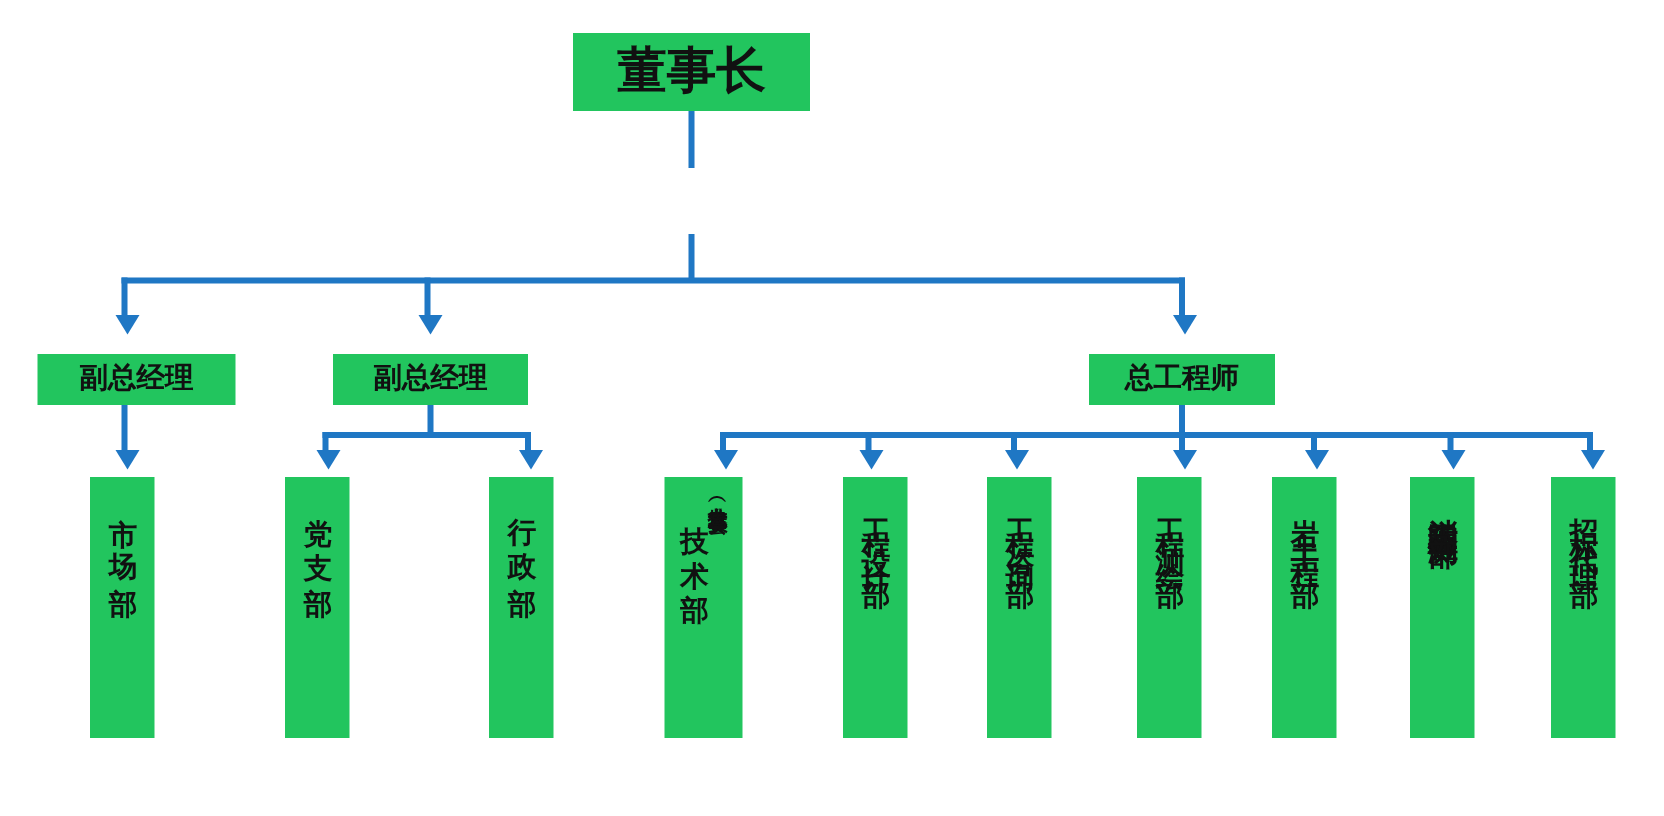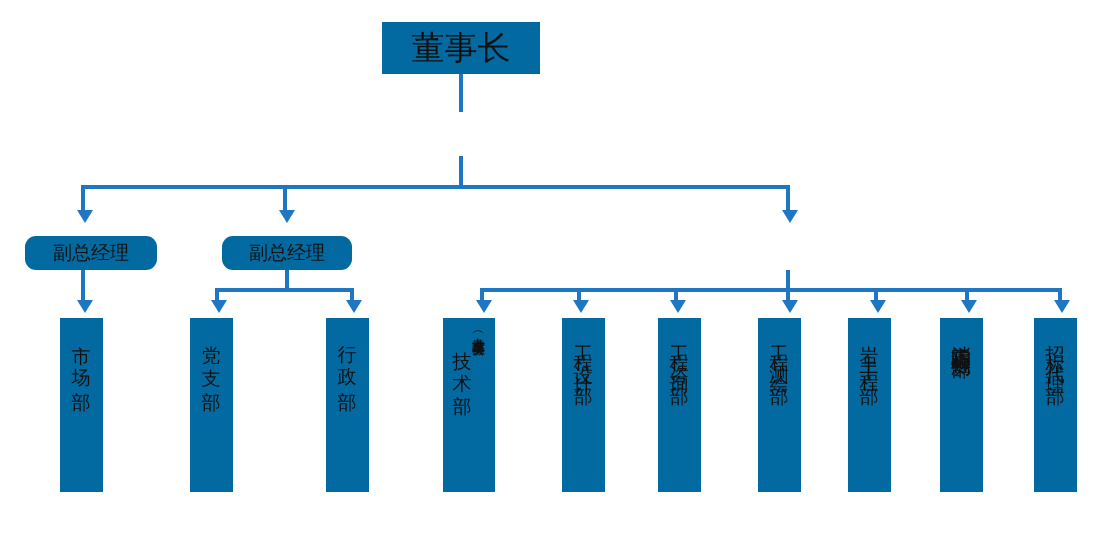--- a/index.html
+++ b/index.html
@@ -1,28 +1,28 @@
 <!DOCTYPE html>
 <html><head>
 <meta charset="utf-8">
 <style>
   html,body{margin:0;padding:0;background:#ffffff;}
   body{width:1109px;height:544px;overflow:hidden;
        font-family:"Liberation Serif","DejaVu Serif",serif;color:#111;}
   #chart{position:relative;width:1109px;height:544px;}
 
-  .box{position:absolute;background:#0369a1;display:flex;
+  .box{position:absolute;background:#22c55e;display:flex;
        align-items:center;justify-content:center;box-sizing:border-box;
-       color:#111;line-height:1.05;}
+       color:#111;line-height:1.05;font-weight:bold;}
 
   
   .h-box{white-space:nowrap;}
   .b-chairman{left:382px;top:22px;width:158px;height:52px;font-size:33px;}
   .b-gm{left:404px;top:112px;width:114px;height:44px;font-size:25px;}
-  .b-dep{height:34px;font-size:19px;border-radius:11px;}
+  .b-dep{height:34px;font-size:19px;}
   .b-dep1{left:25px;top:236px;width:132px;}
   .b-dep2{left:222px;top:236px;width:130px;}
   .b-chief{left:726px;top:236px;width:124px;height:34px;font-size:19px;}
 
   
   .v-box{top:318px;height:174px;flex-direction:row;align-items:flex-start;
          justify-content:center;padding-top:12px;}
   .v-text{writing-mode:vertical-rl;text-orientation:upright;
           font-size:19px;letter-spacing:23px;line-height:1;}
   .v-text.tight{letter-spacing:2px;font-size:20px;}
@@ -63,20 +63,21 @@
   <div class="arrow" style="left:77px;top:210px;"></div>
 
   <div class="ln vline" style="left:283px;top:185px;height:27px;"></div>
   <div class="arrow" style="left:279px;top:210px;"></div>
 
   <div class="ln vline" style="left:786px;top:185px;height:27px;"></div>
   <div class="arrow" style="left:782px;top:210px;"></div>
 
   <div class="box h-box b-dep b-dep1">副总经理</div>
   <div class="box h-box b-dep b-dep2">副总经理</div>
+  <div class="box h-box b-chief">总工程师</div>
 
   <div class="ln vline" style="left:81px;top:270px;height:32px;"></div>
   <div class="arrow" style="left:77px;top:300px;"></div>
 
   <div class="ln vline" style="left:285px;top:270px;height:20px;"></div>
   <div class="ln hline" style="left:215px;top:288px;width:139px;"></div>
   <div class="ln vline" style="left:215px;top:288px;height:14px;"></div>
   <div class="arrow" style="left:211px;top:300px;"></div>
   <div class="ln vline" style="left:350px;top:288px;height:14px;"></div>
   <div class="arrow" style="left:346px;top:300px;"></div>

